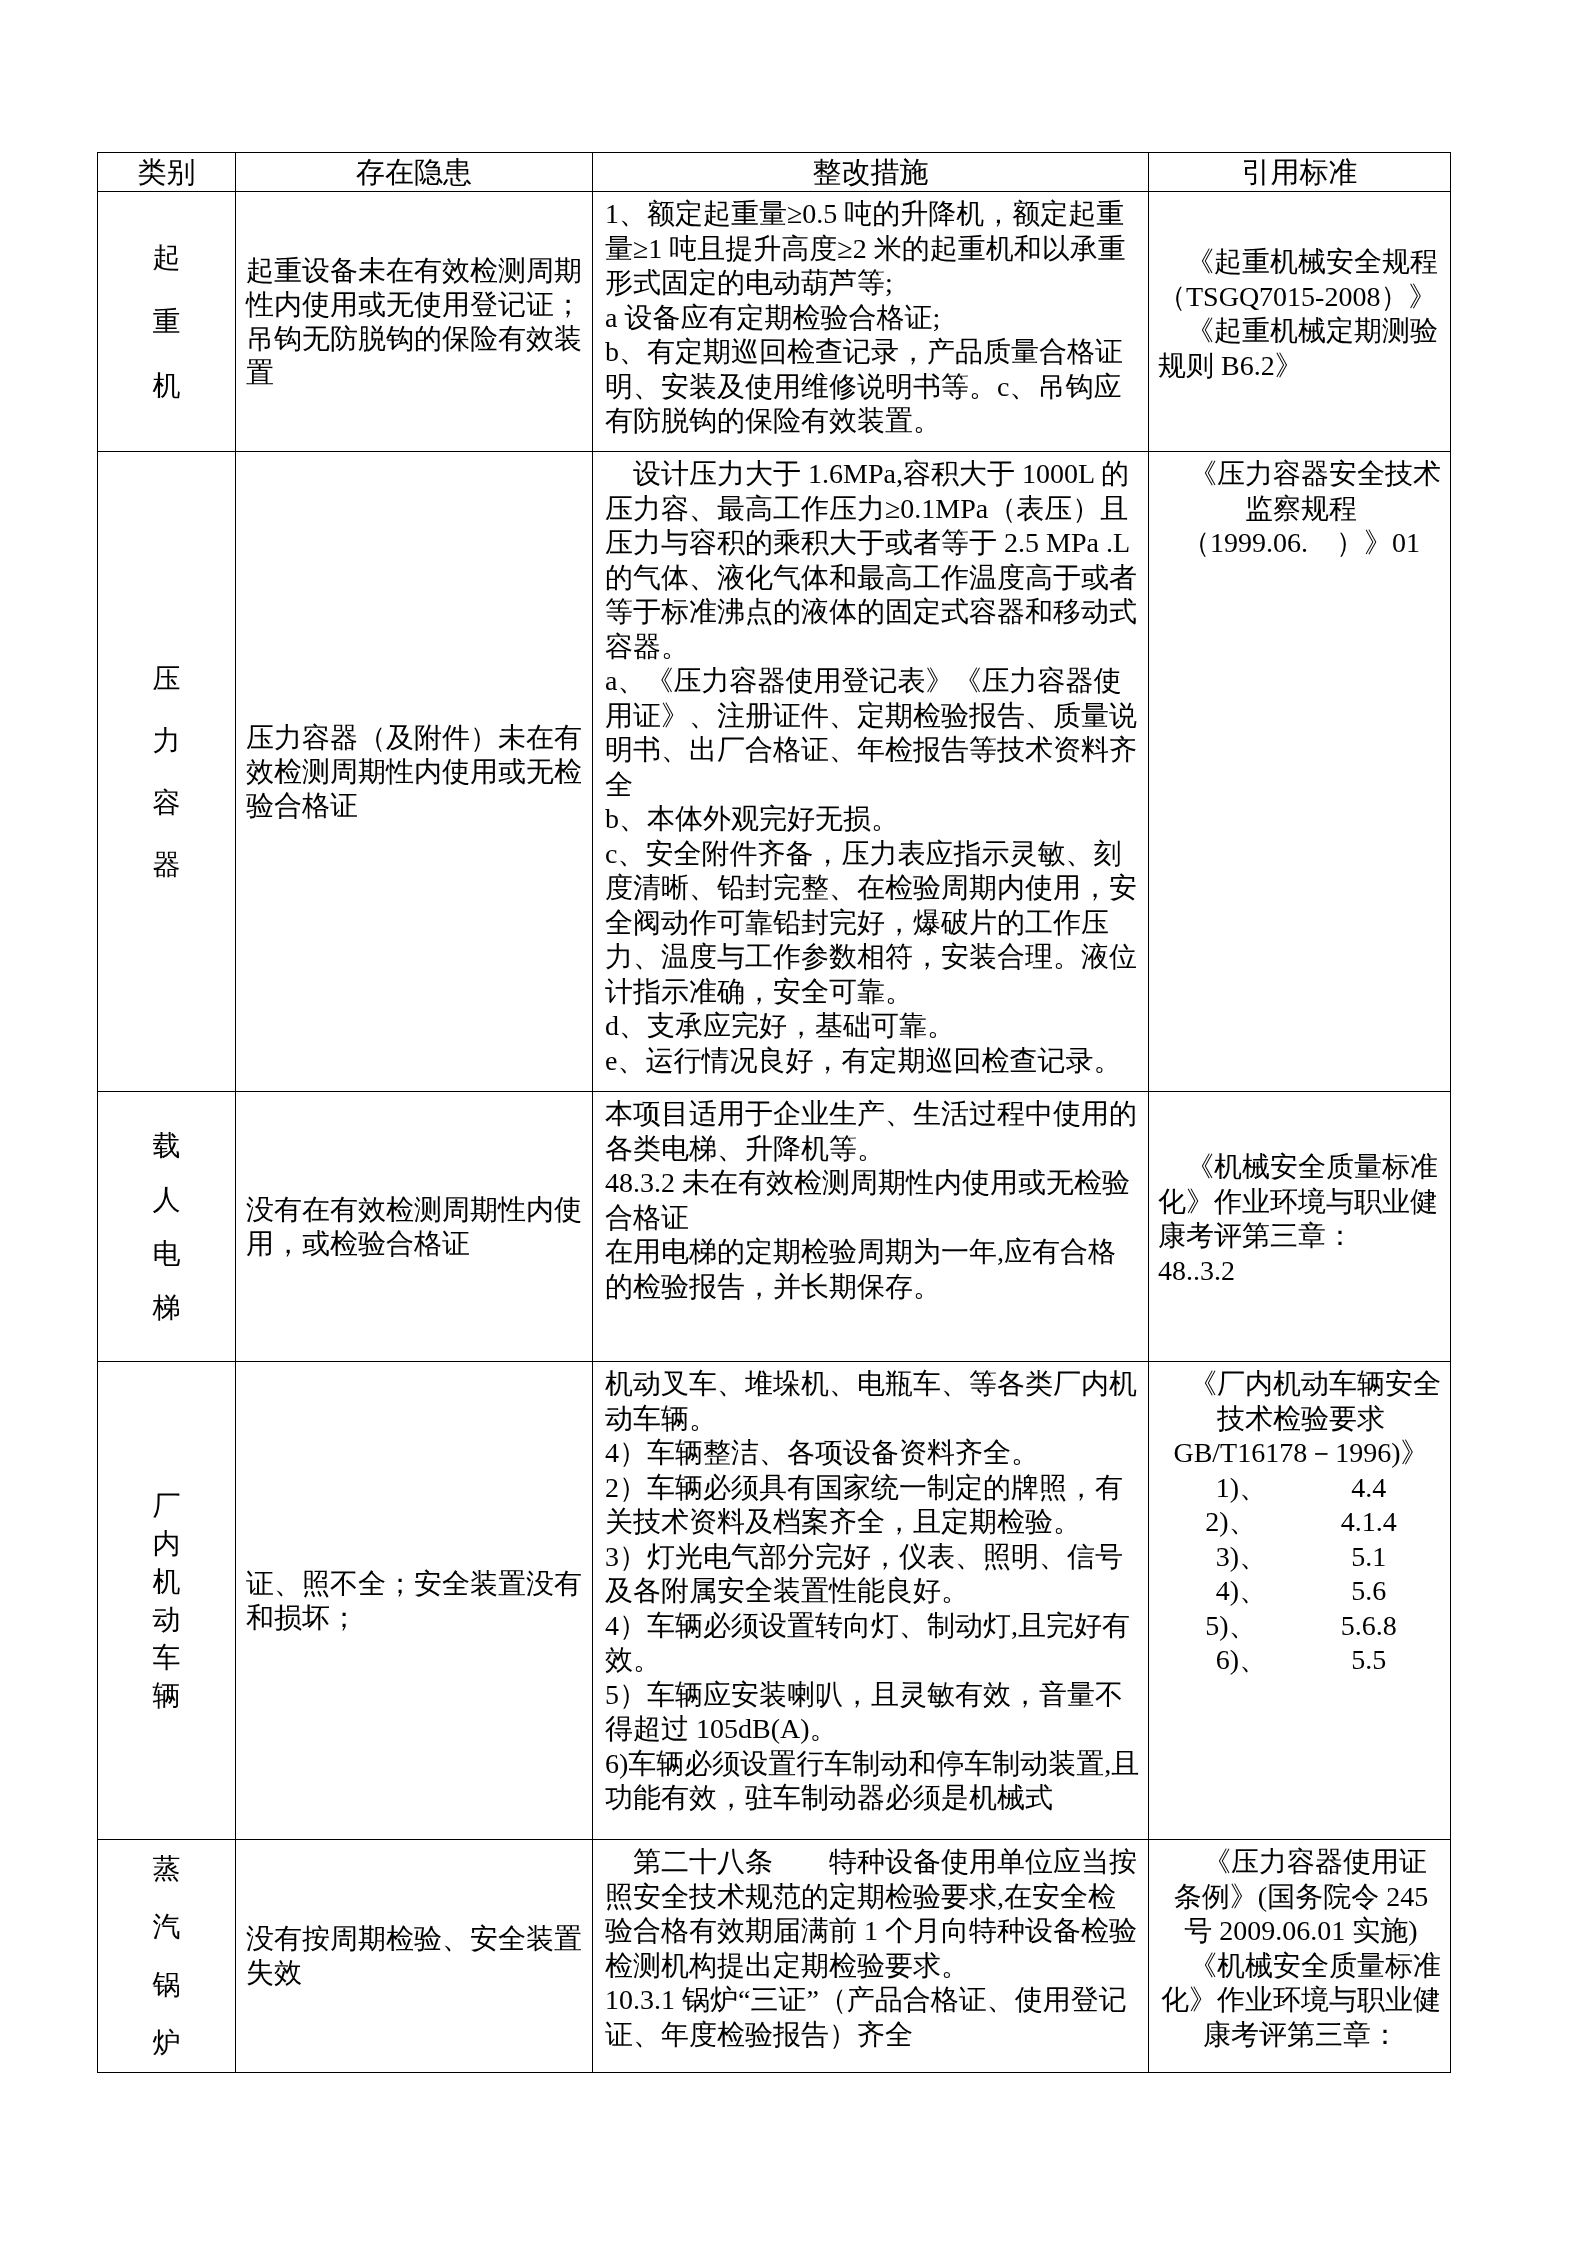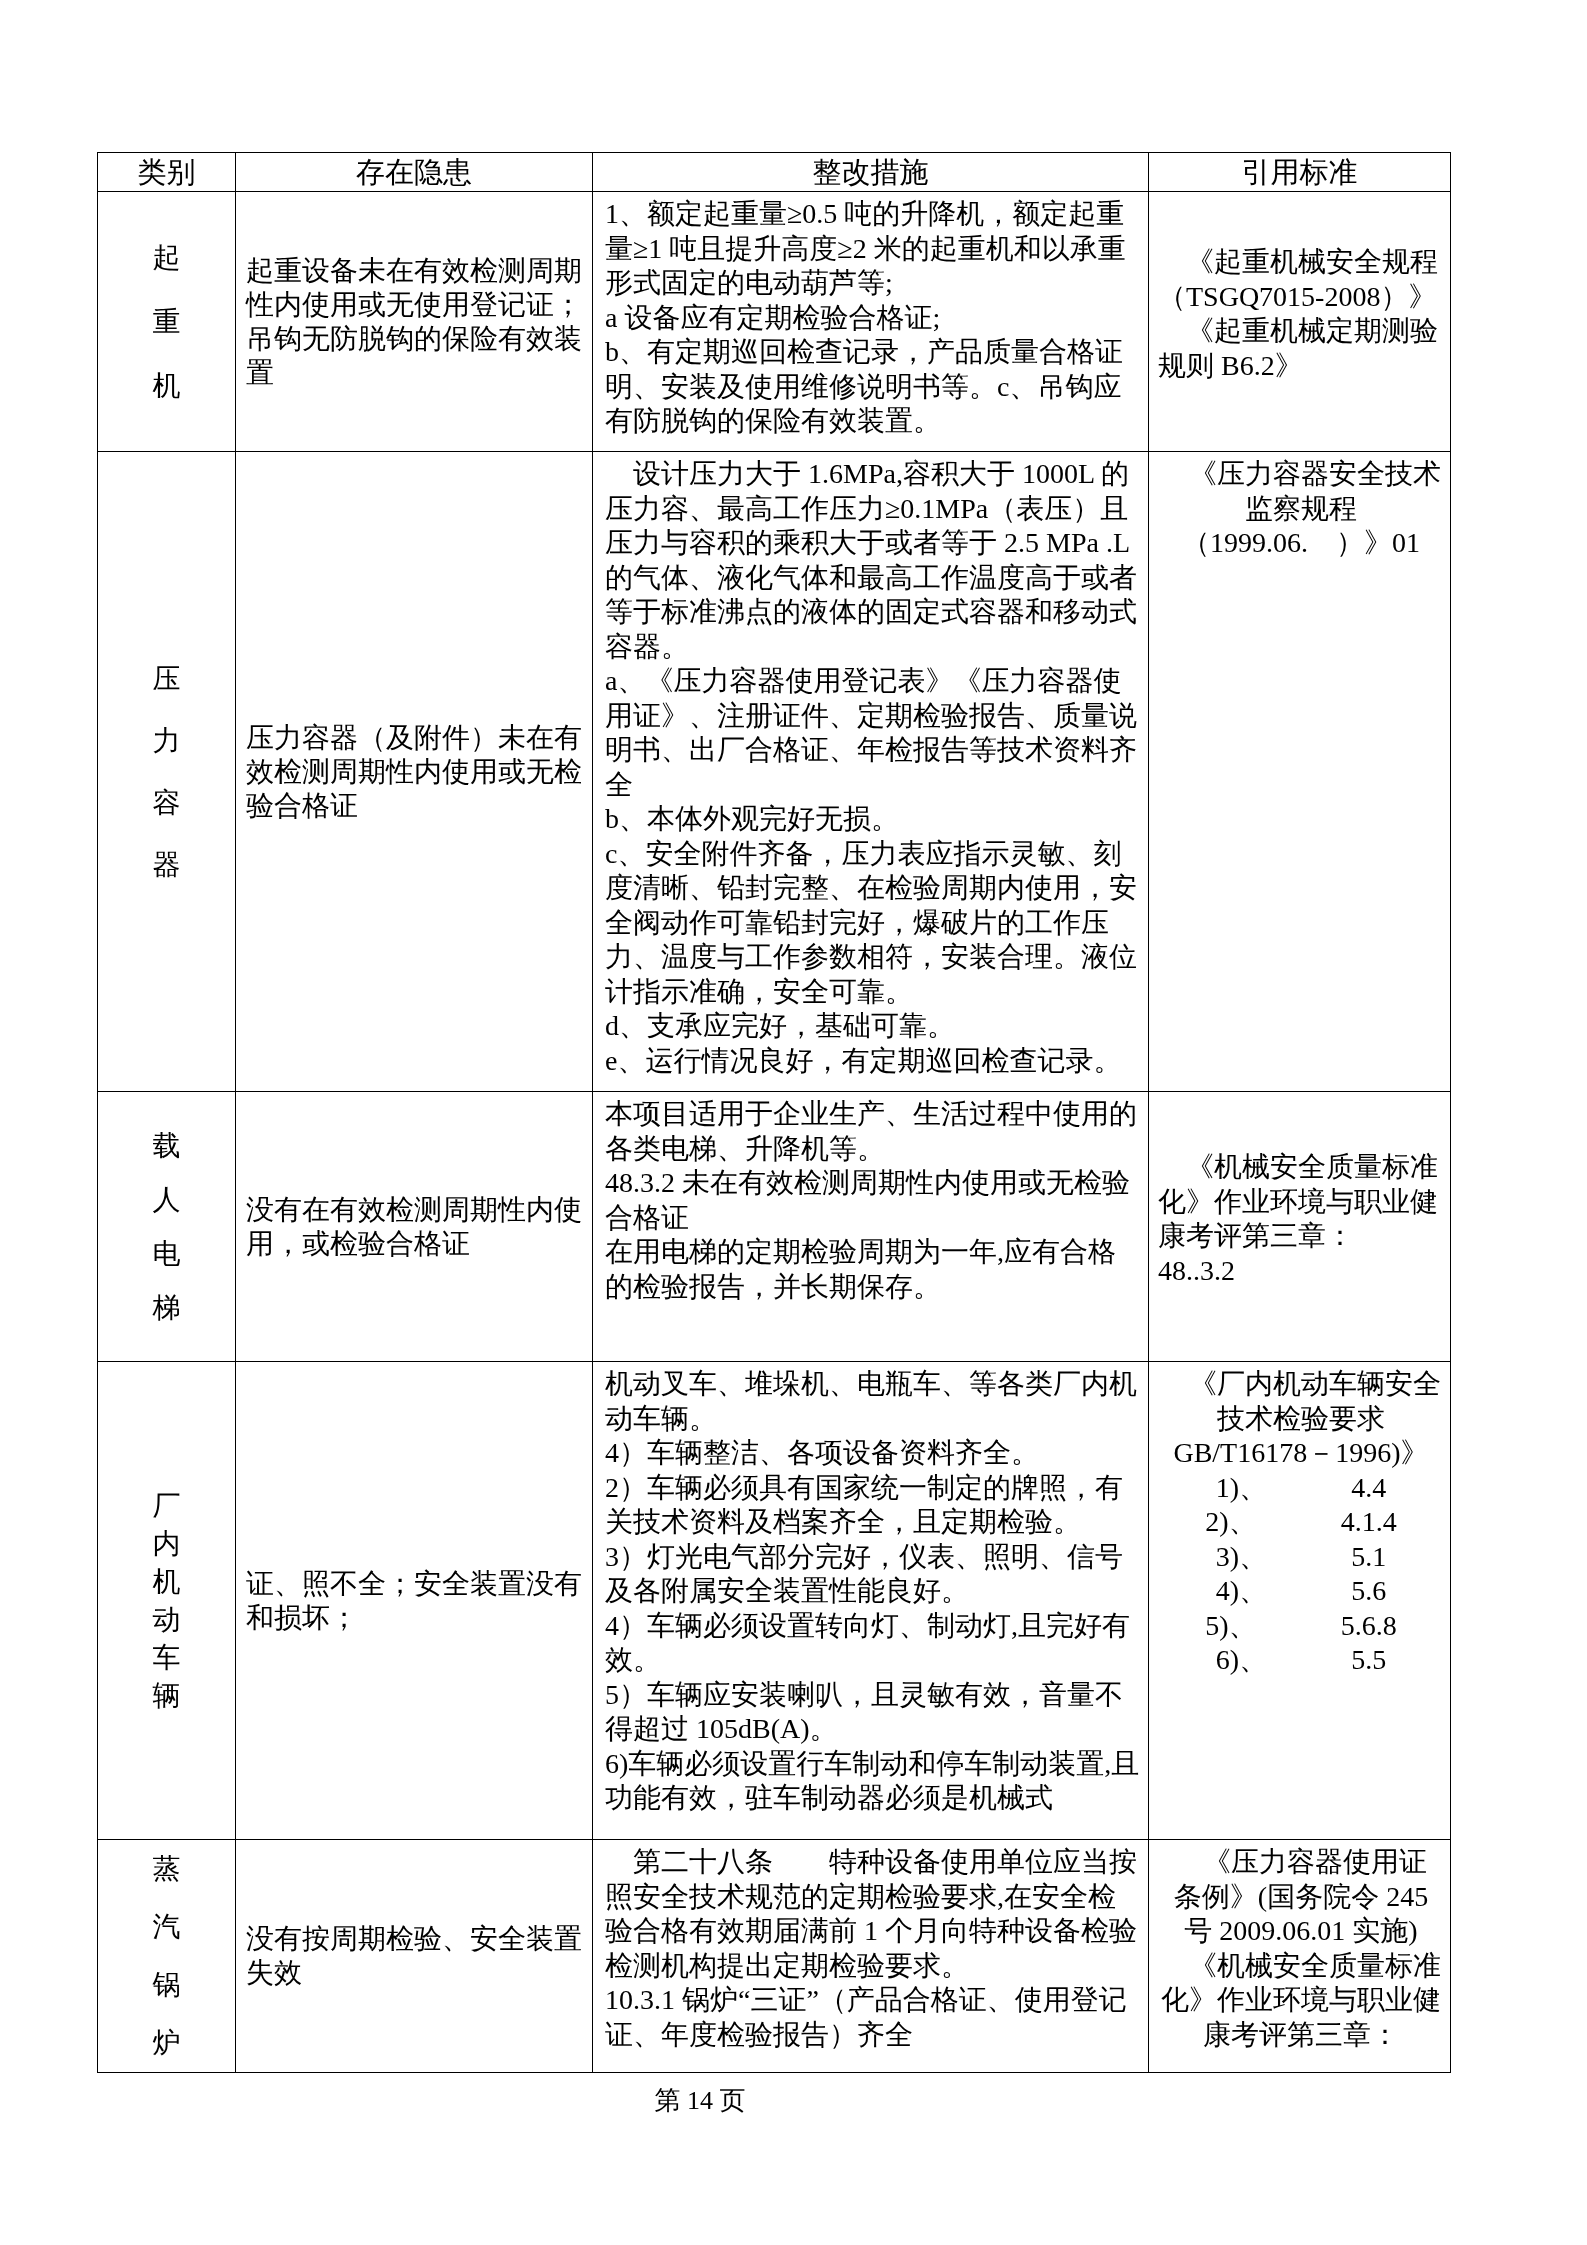--- a/index.html
+++ b/index.html
@@ -190,15 +190,14 @@
             <div class="line">条例》(国务院令 245</div>
             <div class="line">号 2009.06.01 实施)</div>
             <div class="line">　《机械安全质量标准</div>
             <div class="line">化》作业环境与职业健</div>
             <div class="line">康考评第三章：</div>
           </td>
       </tr>
     </tbody>
   </table>
 
-  <div class="page-footer">第 14 页</div>
 
 </div>
 
 </body></html>

